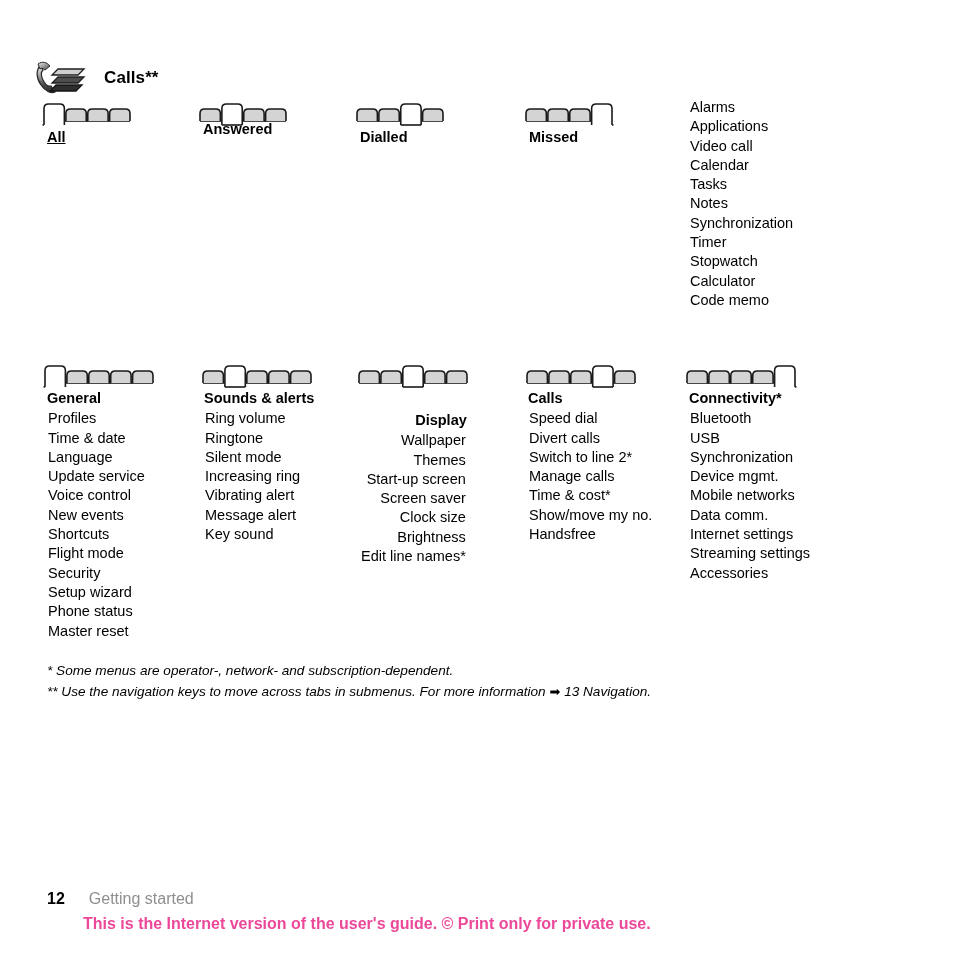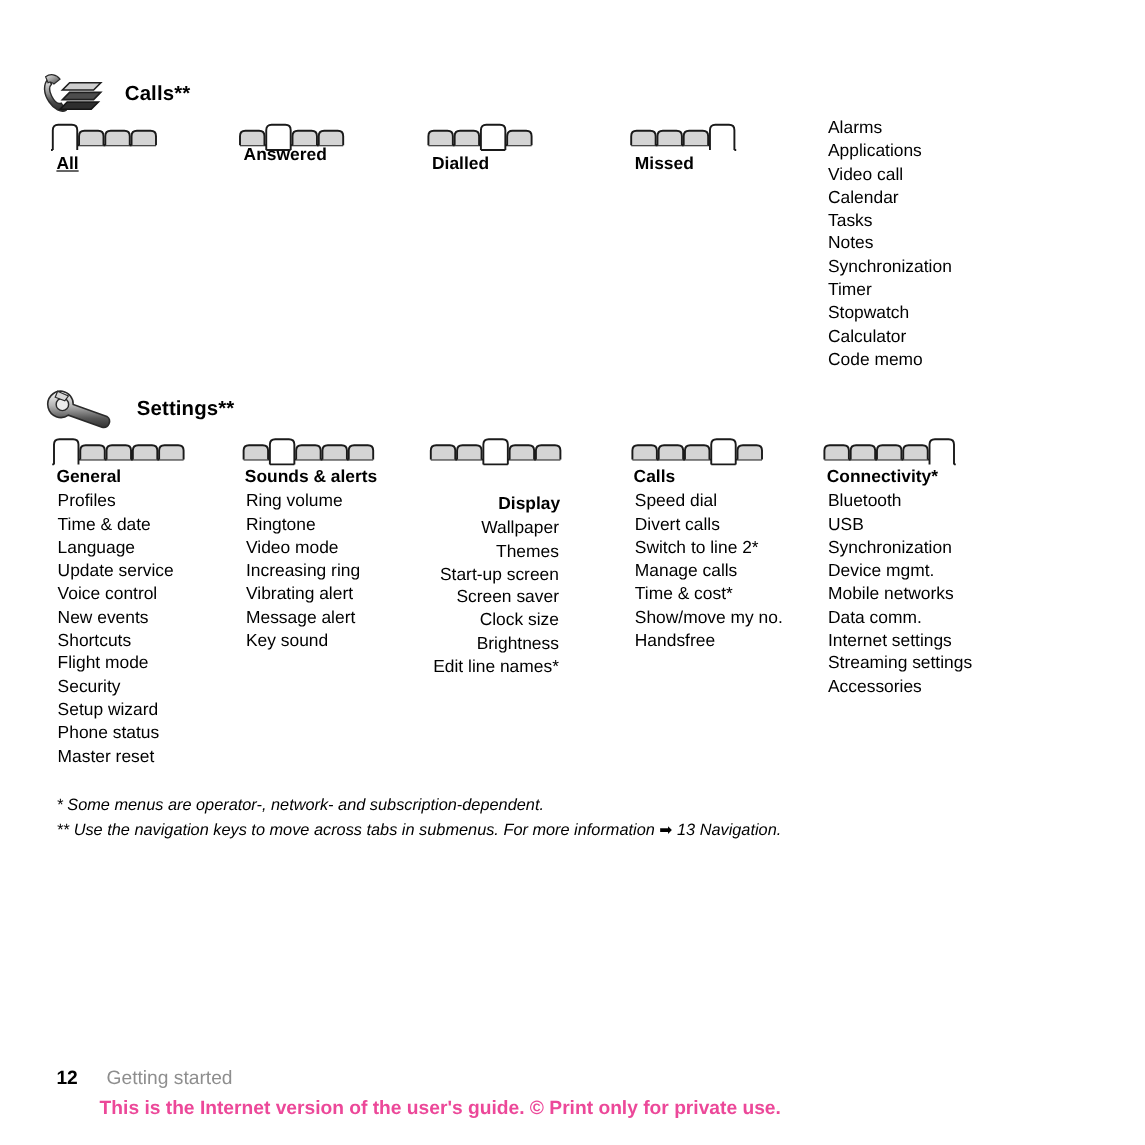--- a/index.html
+++ b/index.html
@@ -148,38 +148,20 @@
         <li>Tasks</li>
         <li>Notes</li>
         <li>Synchronization</li>
         <li>Timer</li>
         <li>Stopwatch</li>
         <li>Calculator</li>
         <li>Code memo</li>
       </ul>
   </div>
 
-  <div class="sec-head" style="left:38px;top:320px;">
-    <span style="width:62px;height:42px;">
-      <svg class="icon" width="62" height="42" viewBox="0 0 62 42">
-        <defs>
-          <linearGradient id="gw" x1="0" y1="0" x2="0" y2="1">
-            <stop offset="0" stop-color="#fafafa"></stop>
-              <stop offset=".4" stop-color="#b5b5b5"></stop>
-            <stop offset=".75" stop-color="#575757"></stop>
-              <stop offset="1" stop-color="#333"></stop>
-          </linearGradient>
-        </defs>
-        <path d="M14 6 a11 11 0 1 0 5 20 l28 10 a5 5 0 0 0 4 -9 L23 17 a11 11 0 0 0 -9 -11 Z" fill="url(#gw)" stroke="#2a2a2a" stroke-width="1.3"></path>
-        <circle cx="14" cy="17" r="5.2" fill="#ededed" stroke="#2a2a2a" stroke-width="1.2"></circle>
-        <path d="M10 6 L19 10 L16 14 L8 11 Z" fill="#d8d8d8" stroke="#2a2a2a" stroke-width="1"></path>
-      </svg>
-    </span>
-    <span class="sec-title" style="margin-left:14px;">Settings**</span>
-  </div>
 
   <div class="tabs" style="left:43px;top:363px;">
     <svg width="114" height="26" viewBox="0 0 114 26">
         <line x1="22.4" x2="45.8" y1="20" y2="20" stroke="#1a1a1a" stroke-width="1.6"></line>
         <line x1="44.3" x2="67.69999999999999" y1="20" y2="20" stroke="#1a1a1a" stroke-width="1.6"></line>
         <line x1="66.19999999999999" x2="89.6" y1="20" y2="20" stroke="#1a1a1a" stroke-width="1.6"></line>
         <line x1="88.1" x2="110" y1="20" y2="20" stroke="#1a1a1a" stroke-width="1.6"></line>
         <path d="M2,24 L2,7.5 Q2,3 6.5,3 L17.9,3 Q22.4,3 22.4,7.5 L22.4,24" fill="#ffffff" stroke="#1a1a1a" stroke-width="1.6" stroke-linejoin="round"></path>
         <path d="M23.9,20 L23.9,12.5 Q23.9,8 28.4,8 L39.8,8 Q44.3,8 44.3,12.5 L44.3,20" fill="#d4d4d4" stroke="#1a1a1a" stroke-width="1.6" stroke-linejoin="round"></path>
         <path d="M45.8,20 L45.8,12.5 Q45.8,8 50.3,8 L61.69999999999999,8 Q66.19999999999999,8 66.19999999999999,12.5 L66.19999999999999,20" fill="#d4d4d4" stroke="#1a1a1a" stroke-width="1.6" stroke-linejoin="round"></path>
@@ -218,21 +200,21 @@
         <path d="M67.69999999999999,20 L67.69999999999999,12.5 Q67.69999999999999,8 72.19999999999999,8 L83.6,8 Q88.1,8 88.1,12.5 L88.1,20" fill="#d4d4d4" stroke="#1a1a1a" stroke-width="1.6" stroke-linejoin="round"></path>
         <path d="M89.6,20 L89.6,12.5 Q89.6,8 94.1,8 L105.5,8 Q110,8 110,12.5 L110,20" fill="#d4d4d4" stroke="#1a1a1a" stroke-width="1.6" stroke-linejoin="round"></path>
         <path d="M23.9,24 L44.3,24" stroke="#1a1a1a" stroke-width="1.6" fill="none"></path>
       </svg>
   </div>
   <div class="col" style="left:204px;top:389px;">
     <div class="col-head">Sounds &amp; alerts</div>
     <ul>
         <li>Ring volume</li>
         <li>Ringtone</li>
-        <li>Video mode</li>
+        <li>Silent mode</li>
         <li>Increasing ring</li>
         <li>Vibrating alert</li>
         <li>Message alert</li>
         <li>Key sound</li>
       </ul>
   </div>
 
   <div class="tabs" style="left:357px;top:363px;">
     <svg width="114" height="26" viewBox="0 0 114 26">
         <line x1="2" x2="23.9" y1="20" y2="20" stroke="#1a1a1a" stroke-width="1.6"></line>

